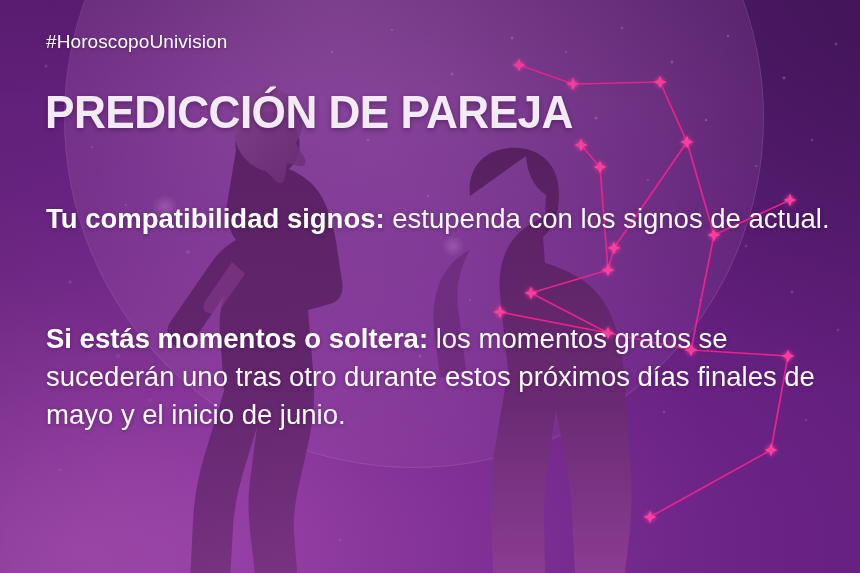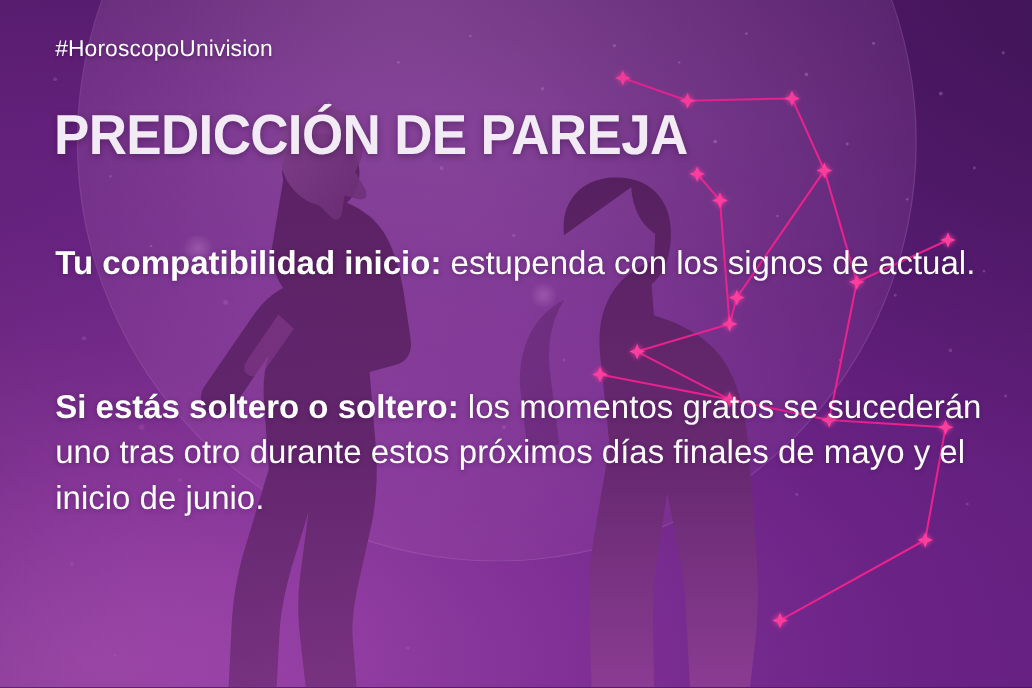--- a/index.html
+++ b/index.html
@@ -379,21 +379,21 @@
 
   <div class="layer" id="bg-veil"></div>
 
   <div id="content">
 
     <div id="hashtag">#HoroscopoUnivision</div>
 
     <h1 id="headline">PREDICCIÓN DE PAREJA</h1>
 
     <p class="para" id="para-1">
-      <b>Tu compatibilidad inicio:</b><span> estupenda con los signos de actual.</span>
+      <b>Tu compatibilidad signos:</b><span> estupenda con los signos de actual.</span>
     </p>
 
     <p class="para" id="para-2">
-      <b>Si estás soltero o soltero:</b><span> los momentos gratos se sucederán uno tras otro durante estos próximos días finales de mayo y el inicio de junio.</span>
+      <b>Si estás momentos o soltera:</b><span> los momentos gratos se sucederán uno tras otro durante estos próximos días finales de mayo y el inicio de junio.</span>
     </p>
 
   </div>
 </div>
 
 </body></html>

